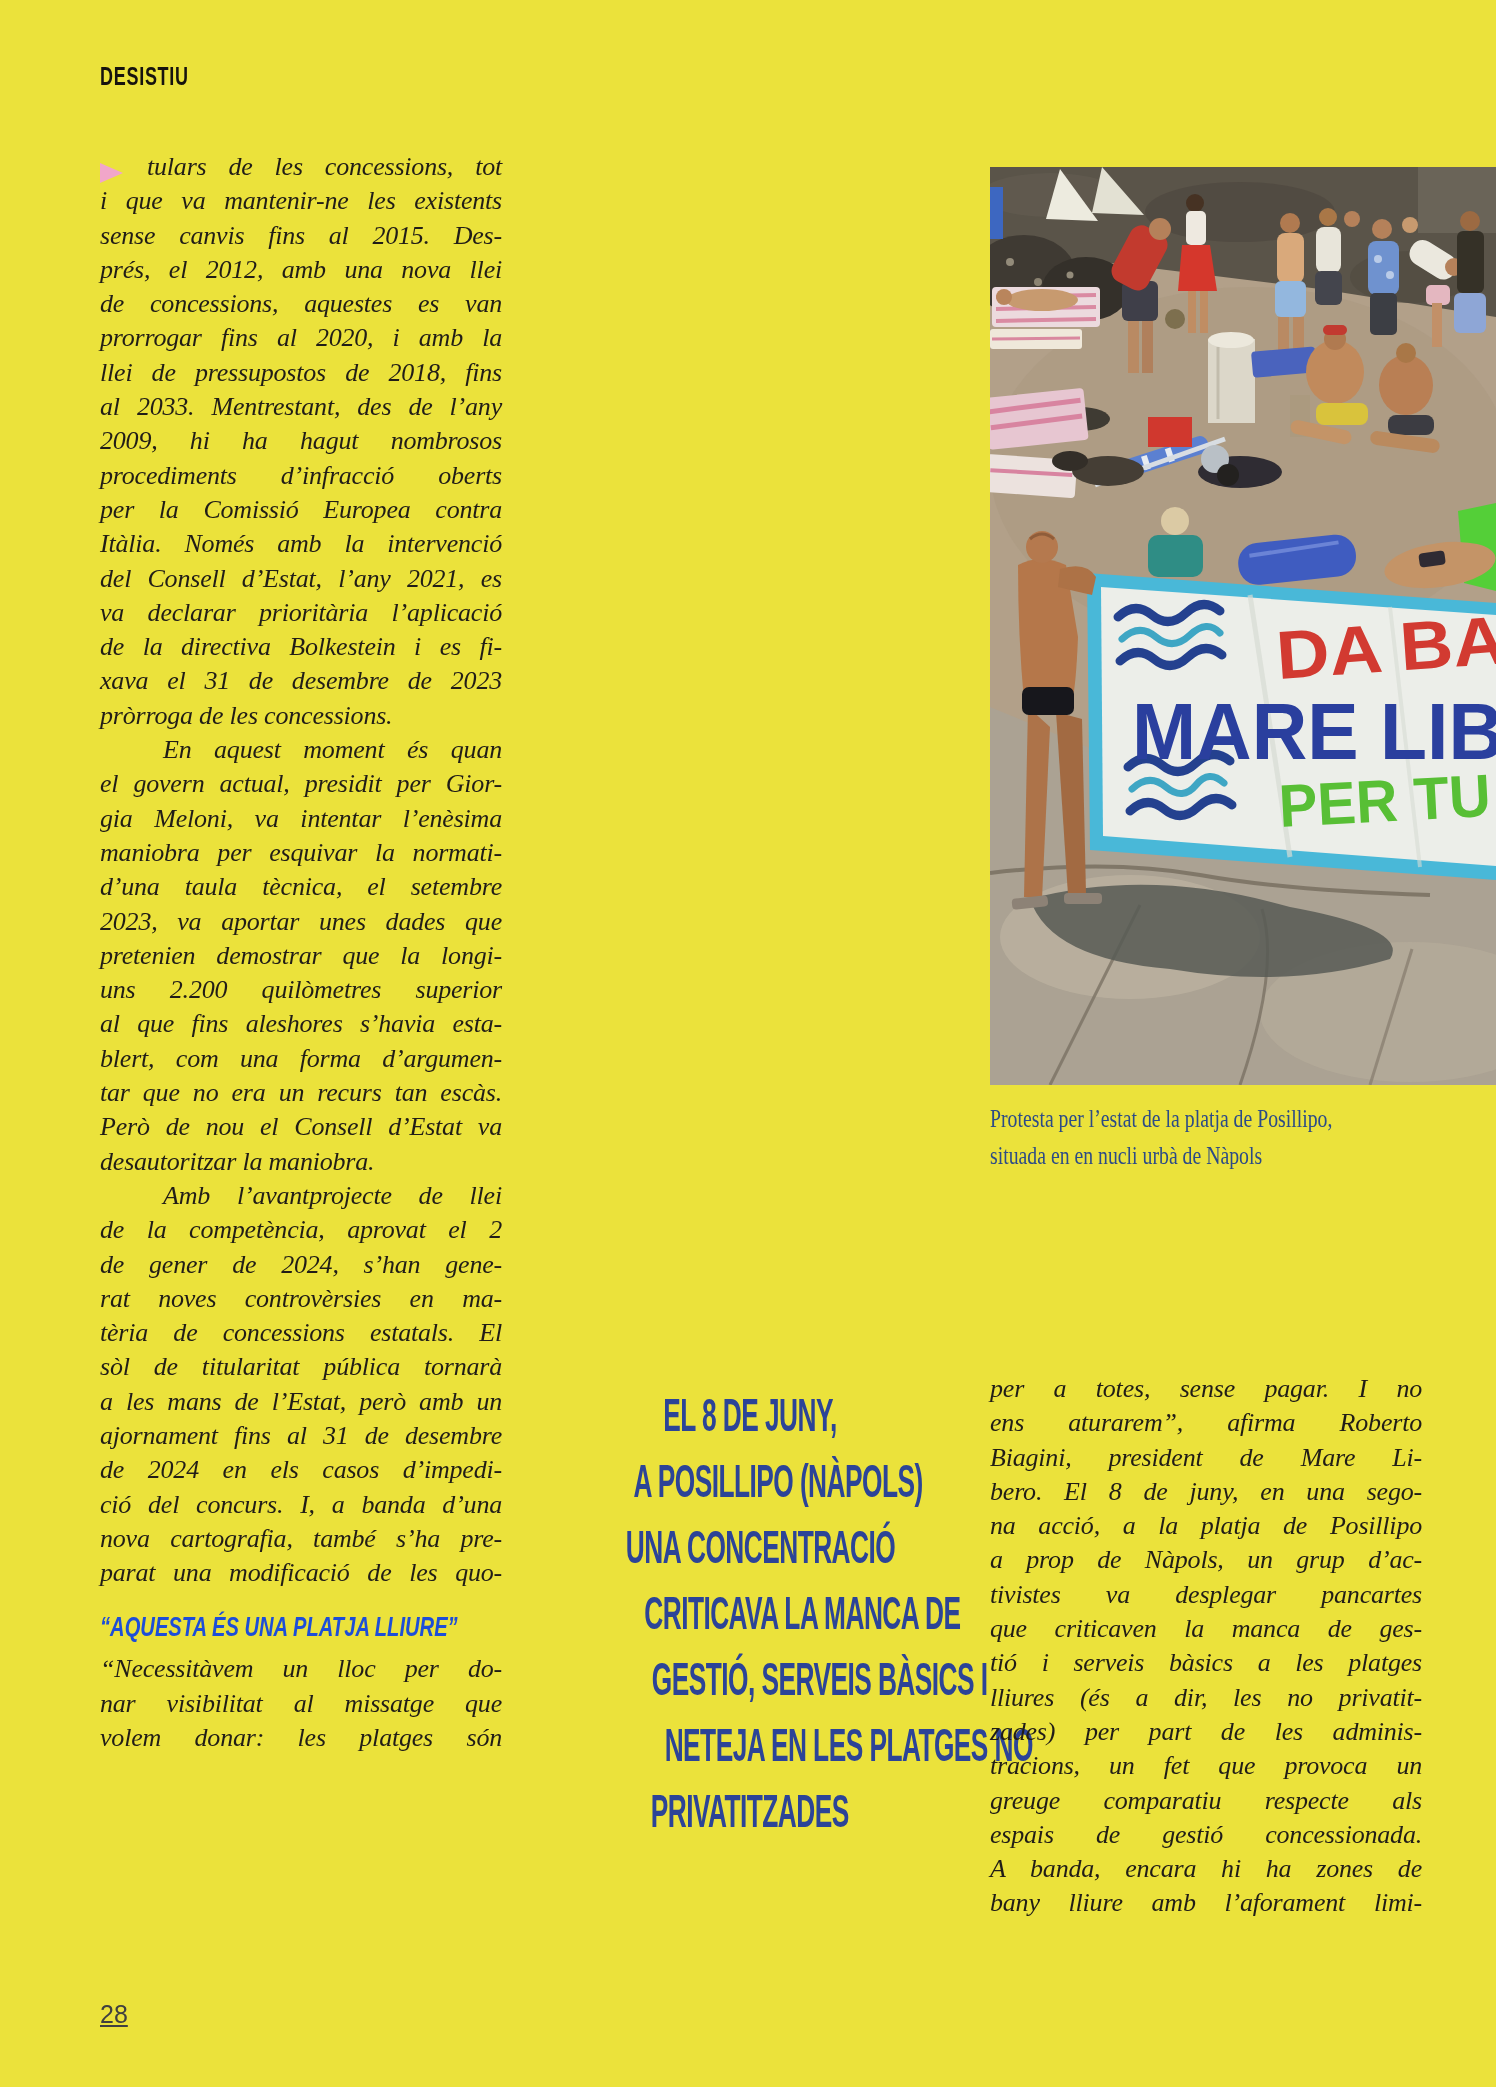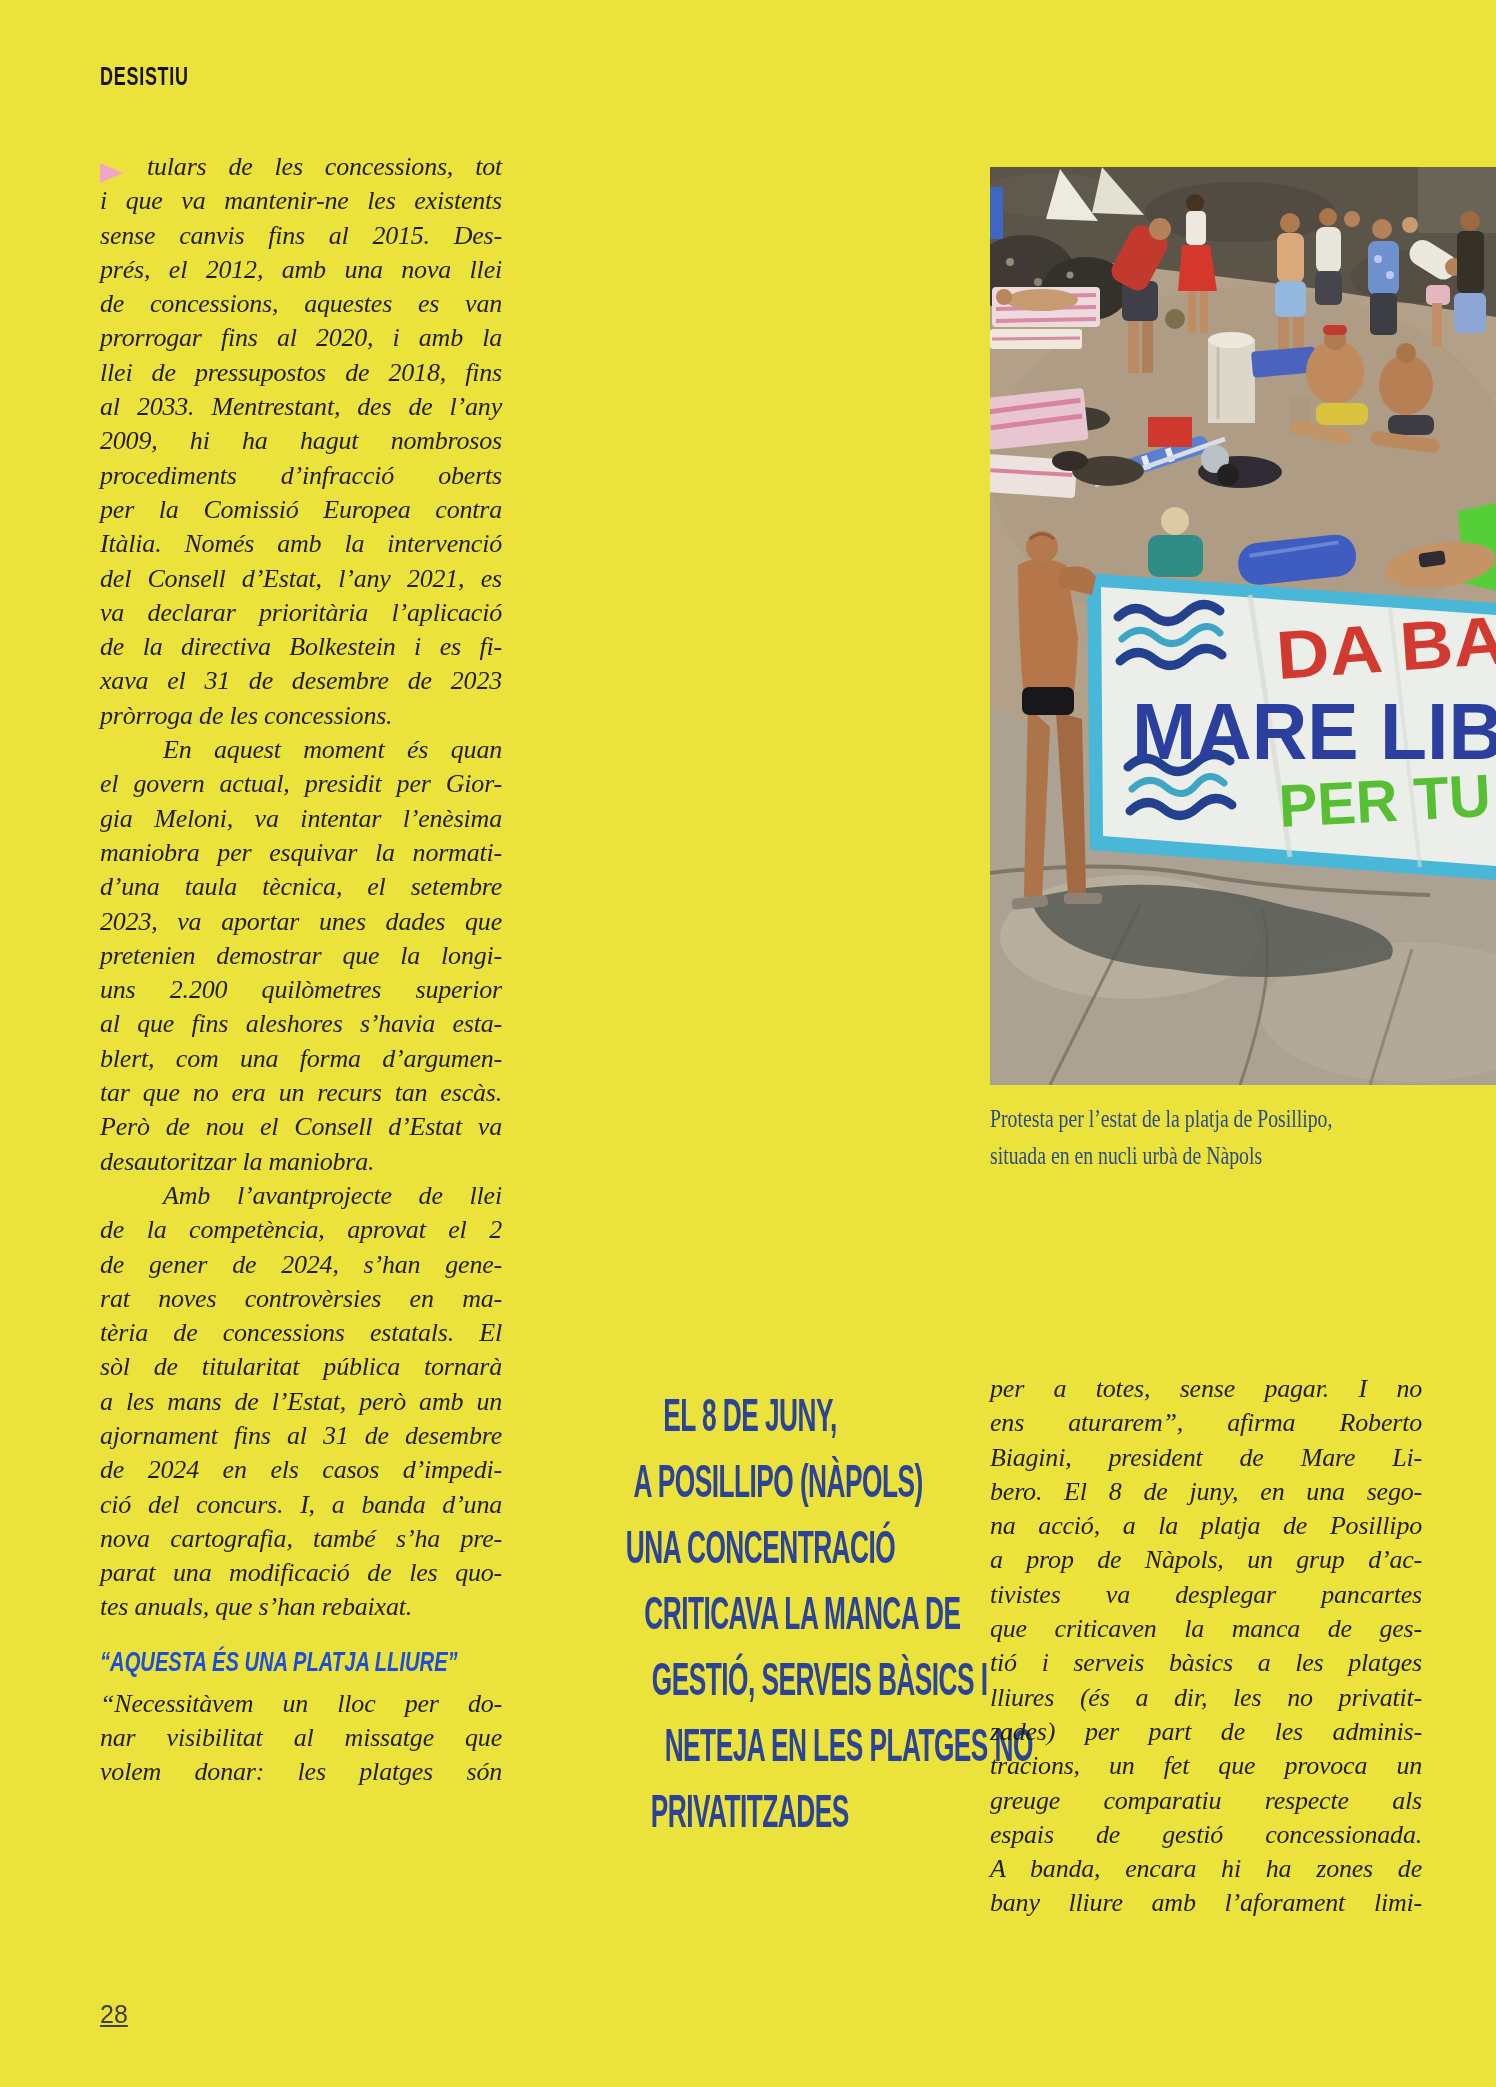--- a/index.html
+++ b/index.html
@@ -105,21 +105,20 @@
     <div class="bodyline">de gener de 2024, s’han gene-</div>
     <div class="bodyline">rat noves controvèrsies en ma-</div>
     <div class="bodyline">tèria de concessions estatals. El</div>
     <div class="bodyline">sòl de titularitat pública tornarà</div>
     <div class="bodyline">a les mans de l’Estat, però amb un</div>
     <div class="bodyline">ajornament fins al 31 de desembre</div>
     <div class="bodyline">de 2024 en els casos d’impedi-</div>
     <div class="bodyline">ció del concurs. I, a banda d’una</div>
     <div class="bodyline">nova cartografia, també s’ha pre-</div>
     <div class="bodyline">parat una modificació de les quo-</div>
-    <div class="bodyline leftend">tes anuals, que s’han rebaixat.</div>
     <div class="subhead"><span>“AQUESTA ÉS UNA PLATJA LLIURE”</span></div>
     <div class="bodyline">“Necessitàvem un lloc per do-</div>
     <div class="bodyline">nar visibilitat al missatge que</div>
     <div class="bodyline">volem donar: les platges són</div>
   </div>
 
 <div id="quote">
     <div class="qline"><span>EL 8 DE JUNY,</span></div>
     <div class="qline"><span>A POSILLIPO (NÀPOLS)</span></div>
     <div class="qline"><span>UNA CONCENTRACIÓ</span></div>

